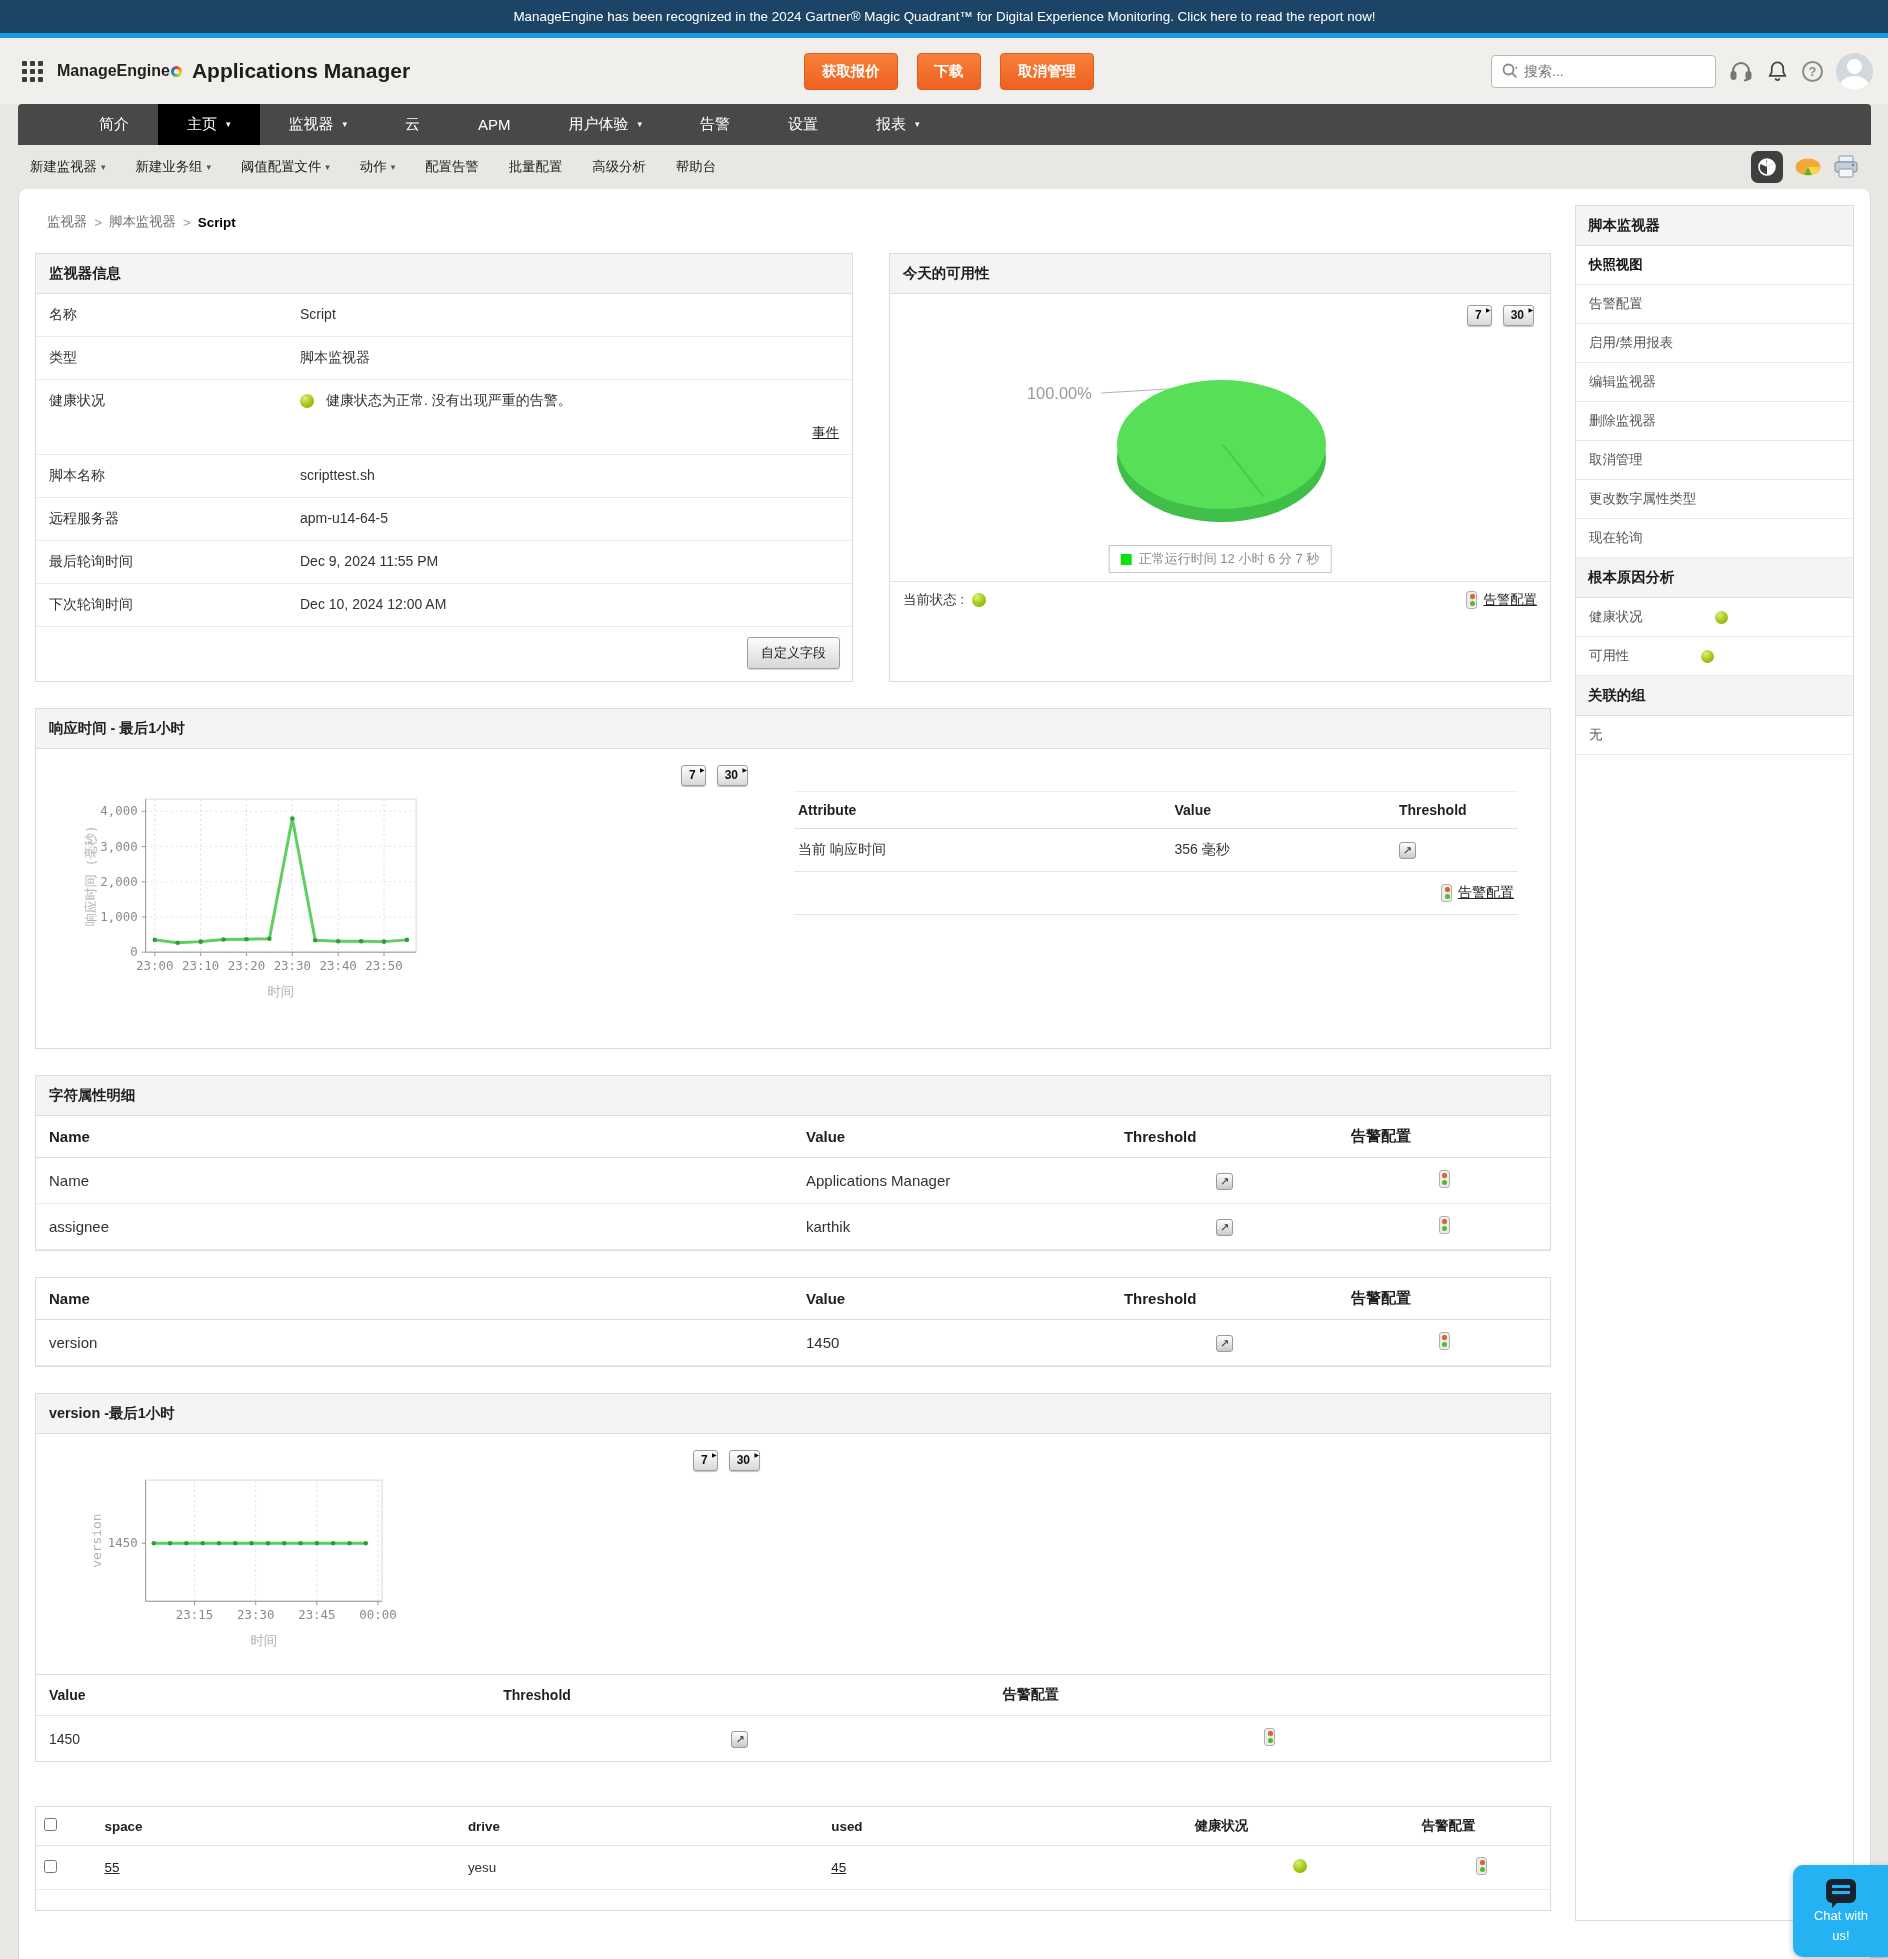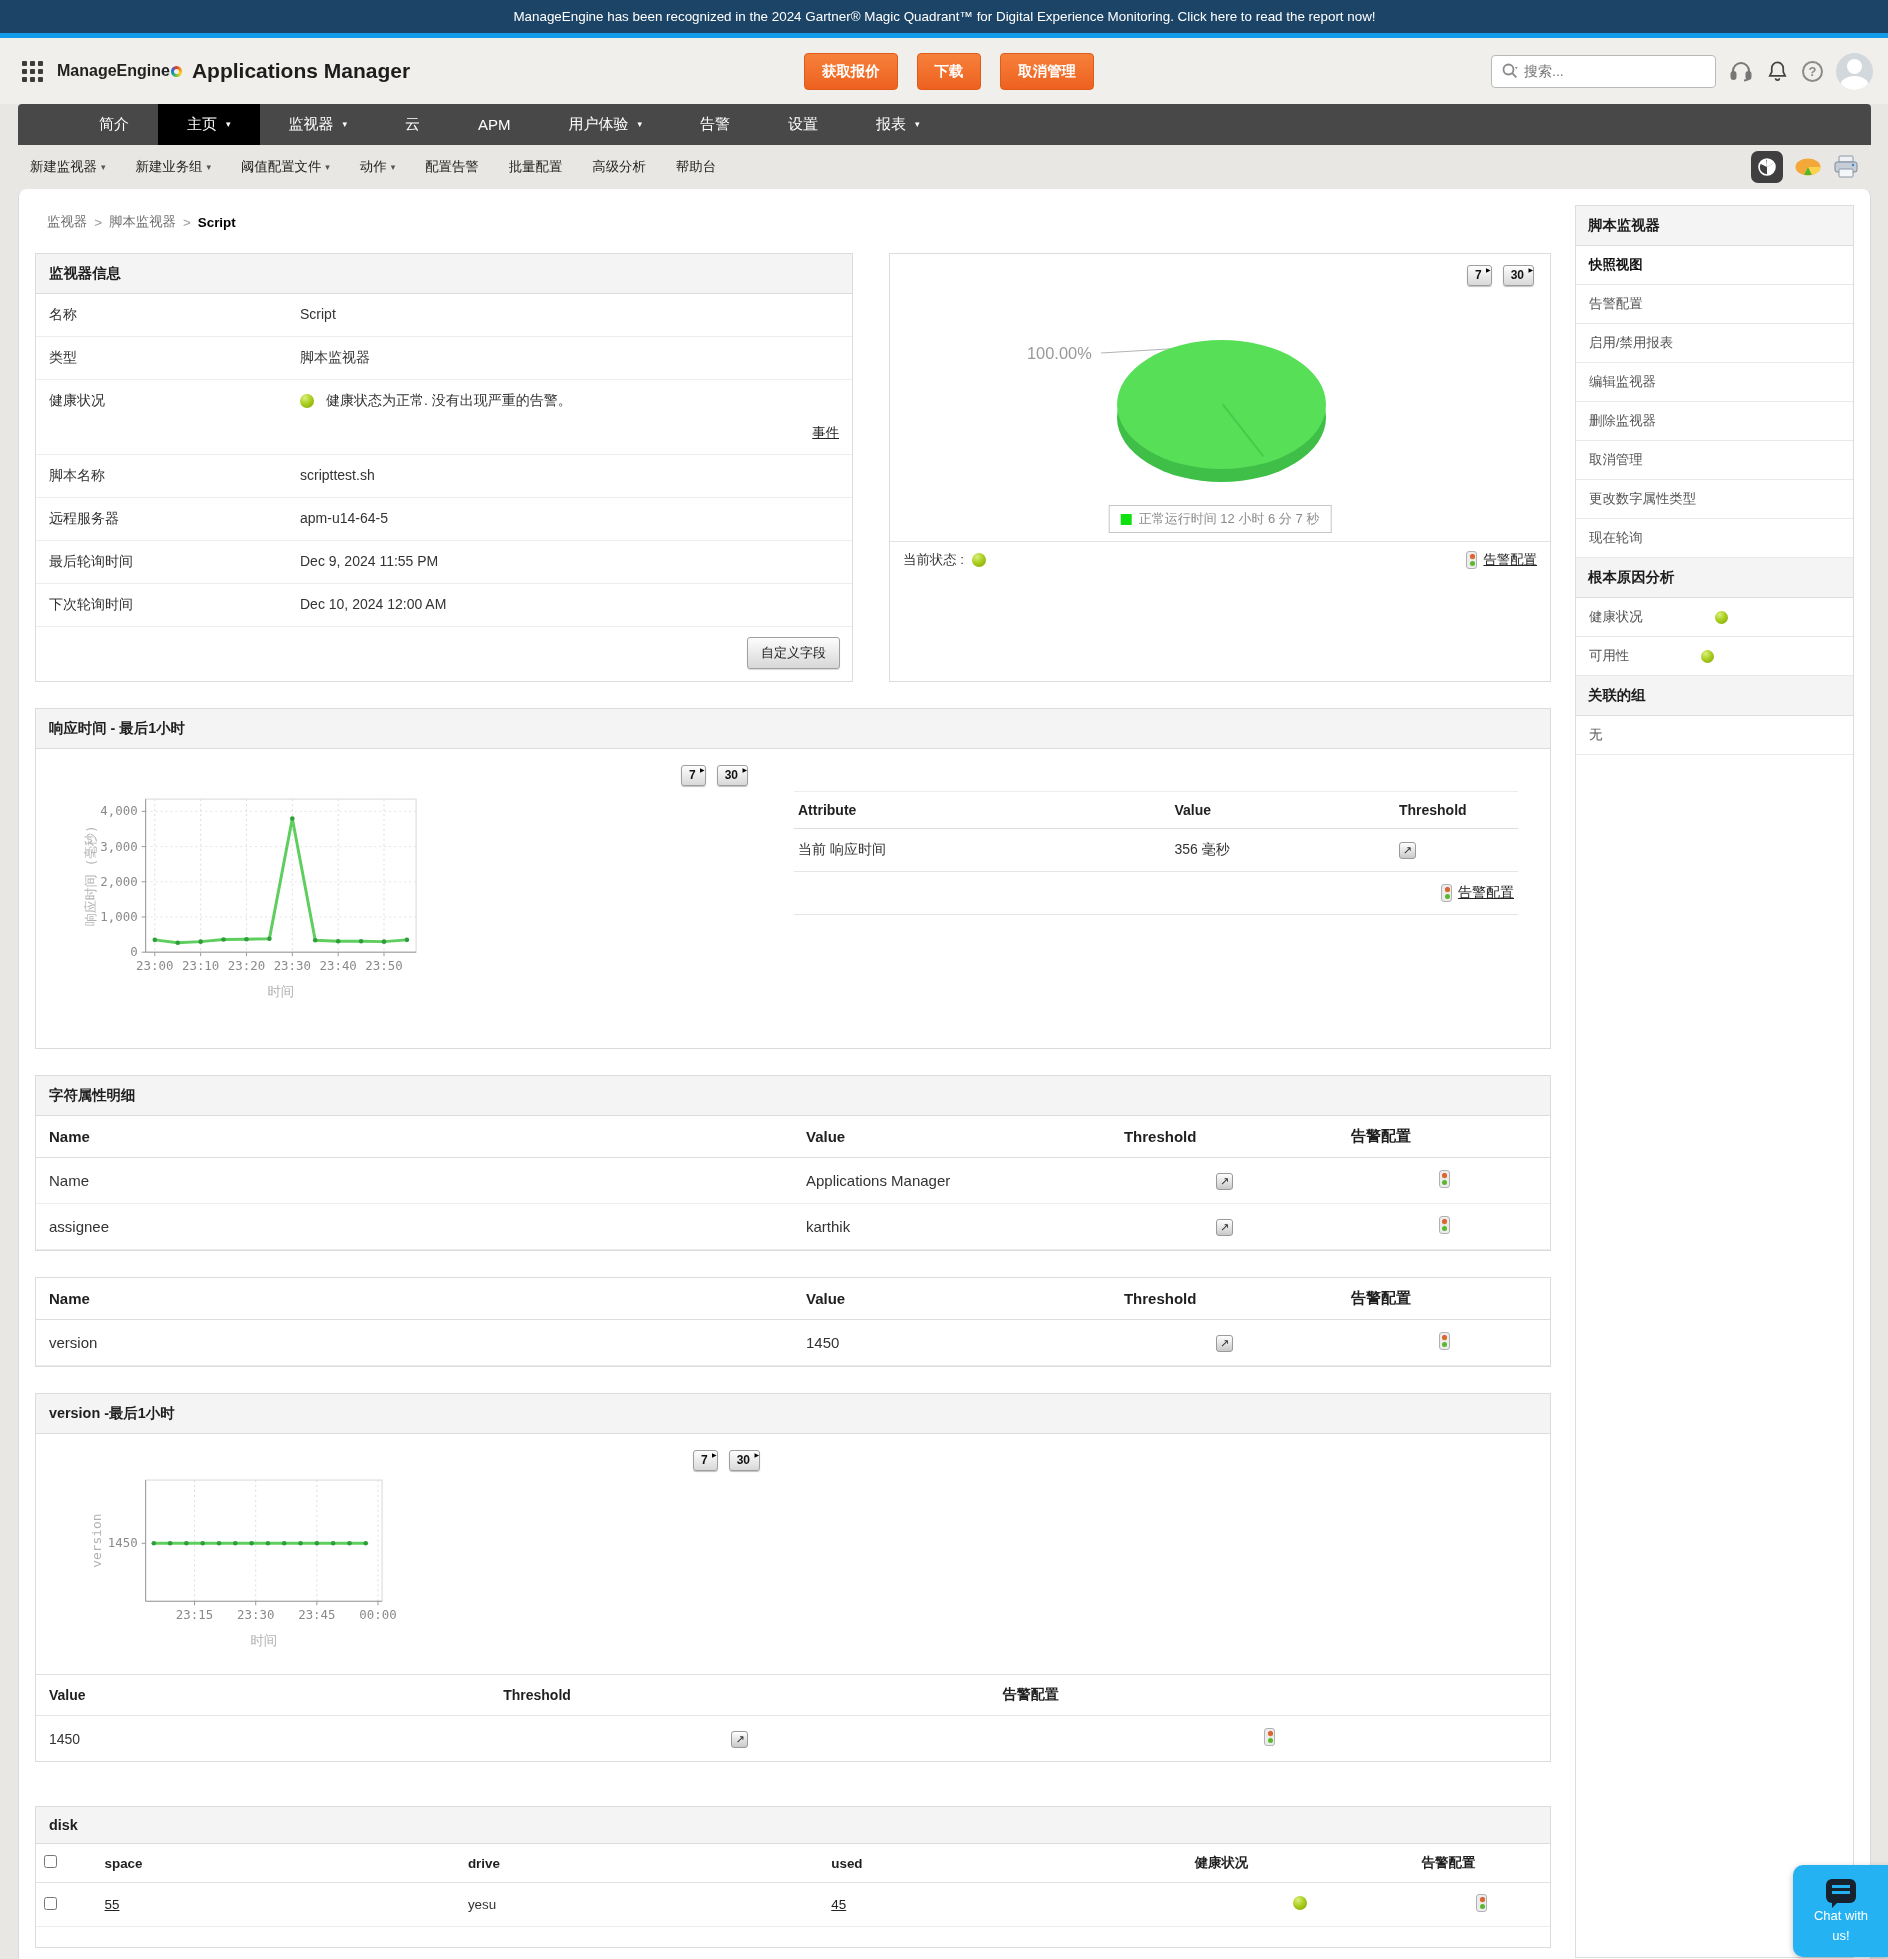--- a/index.html
+++ b/index.html
@@ -349,20 +349,21 @@
         <div class="info-row">
           <div class="info-label">下次轮询时间</div>
           <div class="info-value">Dec 10, 2024 12:00 AM</div>
         </div>
         <div class="custom-btn-row">
           <button class="btn-gray">自定义字段</button>
         </div>
       </div>
 
       <div class="panel avail-panel">
+        <div class="panel-header">今天的可用性</div>
         <div class="avail-body">
           <div class="range-btns">
             <button class="range-btn">7</button>
             <button class="range-btn">30</button>
           </div>
           <span class="pie-label">100.00%</span>
           <div class="pie-leader"></div>
           <div class="pie-wrap">
             <div class="pie-rim"></div>
             <div class="pie"></div>
@@ -577,21 +578,20 @@
               <td>1450</td>
               <td class="tc"><span class="thr"></span></td>
               <td class="tc"><span class="traffic"></span></td>
             </tr>
           </tbody>
         </table>
       </div>
     </div>
 
     <div class="panel disk-panel">
-      <div class="panel-header">disk</div>
       <table class="disk-table">
         <thead>
           <tr>
             <th style="width:4%"><input type="checkbox" style=""></th>
             <th style="width:24%">space</th>
             <th style="width:24%">drive</th>
             <th style="width:24%">used</th>
             <th style="width:15%" class="tc">健康状况</th>
             <th style="width:9%" class="tc">告警配置</th>
           </tr>

